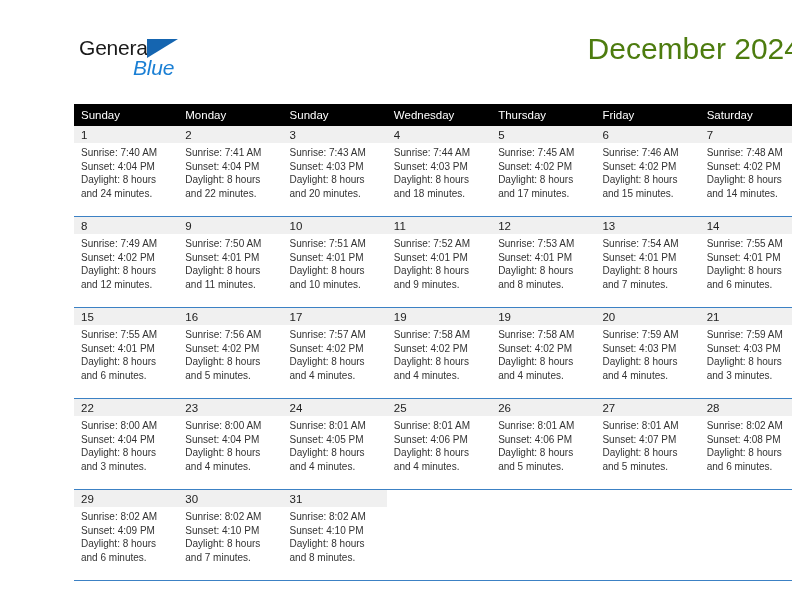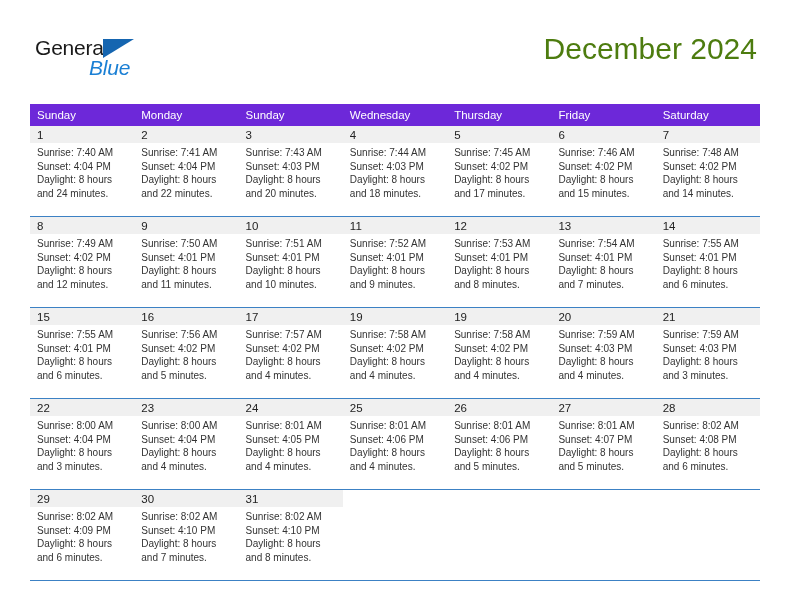--- a/index.html
+++ b/index.html
@@ -12,20 +12,21 @@
     height: 612px;
     font-family: "Liberation Sans", sans-serif;
     color: #000000;
     overflow: hidden;
   }
   .page {
     position: relative;
     width: 648px;
     height: 612px;
     box-sizing: border-box;
+    margin-left: 44px;
   }
 
   
   .header {
     position: absolute;
     left: 0;
     top: 0;
     width: 792px;
     height: 104px;
   }
@@ -90,21 +91,21 @@
   
   .calendar {
     position: absolute;
     left: 30px;
     top: 104px;
     width: 730px;
     border-collapse: collapse;
     table-layout: fixed;
   }
   .calendar th {
-    background: #6d28d9;
+    background: #000000;
     color: #ffffff;
     font-size: 11.5px;
     font-weight: normal;
     text-align: left;
     padding: 5px 0 5px 7px;
     height: 20px;
     box-sizing: border-box;
   }
   .calendar td {
     vertical-align: top;

